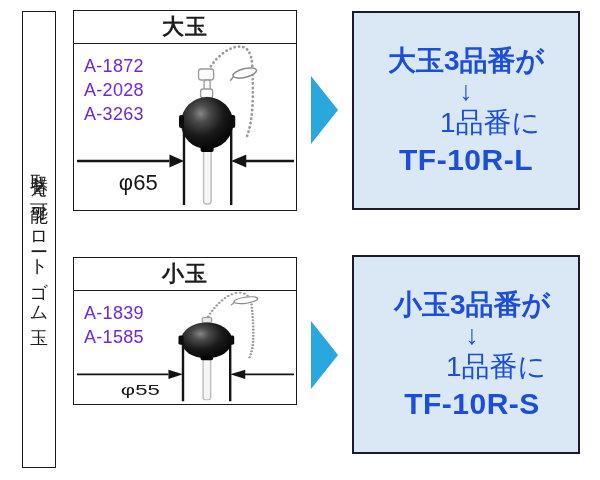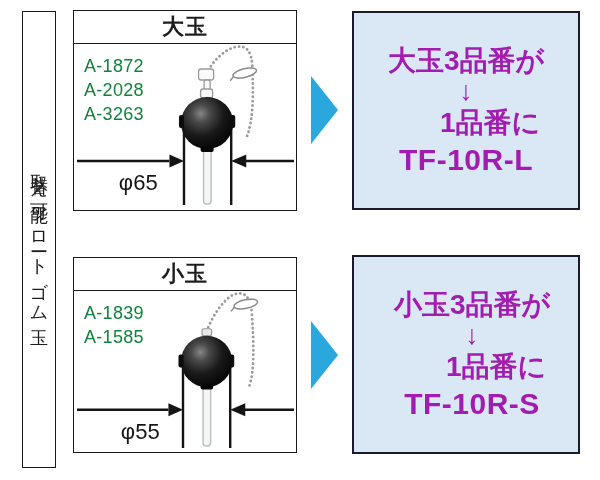--- a/index.html
+++ b/index.html
@@ -16,48 +16,48 @@
   .sidebar-label {
     writing-mode:vertical-rl; text-orientation:mixed;
     font-size:18px; font-weight:500; letter-spacing:3px; white-space:nowrap;
   }
   
   .panel {
     position:absolute; left:73px; width:224px; border:1.5px solid #1a1a1a;
     box-sizing:border-box; background:#fff;
   }
   .panel-1 { top:10px; height:201px; }
-  .panel-2 { top:257px; height:196px; }
+  .panel-2 { top:257px; height:148px; }
   .panel-header {
     height:33px; border-bottom:1.5px solid #1a1a1a; box-sizing:border-box;
     display:flex; align-items:center; justify-content:center;
     font-size:22px; font-weight:600; letter-spacing:1px;
   }
   .panel-body { position:relative; height:calc(100% - 33px); }
   .part-numbers {
     position:absolute; left:10px; top:10px; z-index:2;
-    font-size:18px; line-height:24px; font-weight:500; letter-spacing:.3px; color:#15803d;
+    font-size:18px; line-height:24px; font-weight:500; letter-spacing:.3px; color:#6d28d9;
   }
   .illustration { position:absolute; inset:0; width:100%; height:100%; z-index:1; }
   
   .flow-arrow { position:absolute; width:27px; height:68px; }
   .flow-arrow-1 { left:311px; top:76px; }
   .flow-arrow-2 { left:311px; top:321px; }
   
   .result {
     position:absolute; left:352px; width:228px; height:199px;
     background:#d9e8f4; border:2px solid #1b1b2c; box-sizing:border-box;
     display:flex; flex-direction:column; align-items:center; justify-content:center;
-    text-align:center; color:#a21caf;
+    text-align:center; color:#1d4ed8;
   }
   .result-1 { top:11px; }
   .result-2 { top:255px;padding-left:12px; }
   .result-heading { font-size:28px; font-weight:600; line-height:1.25; }
   .result-down    { font-size:27px; font-weight:400; line-height:1.0; }
-  .result-sub     { font-size:28px; font-weight:700; line-height:1.3;margin-left:48px; }
+  .result-sub     { font-size:28px; font-weight:400; line-height:1.3;margin-left:48px; }
   .result-code    { font-size:30px; font-weight:600; line-height:1.2; letter-spacing:.5px; }
 </style>
 </head>
 <body>
 
 <div class="stage">
 
   <div class="sidebar">
     <div class="sidebar-label">取替え可能フロートゴム玉</div>
   </div>

